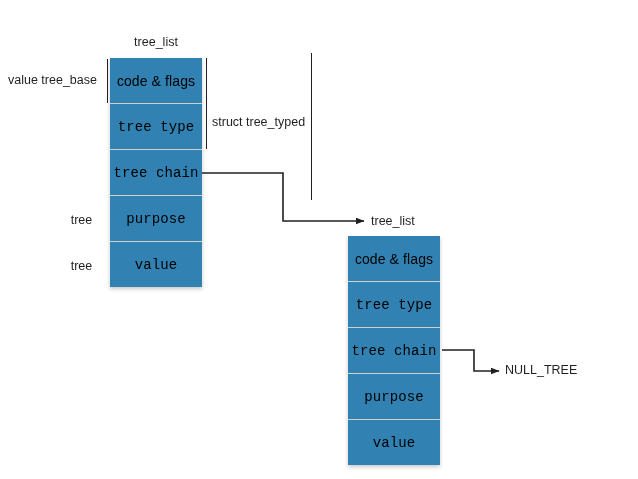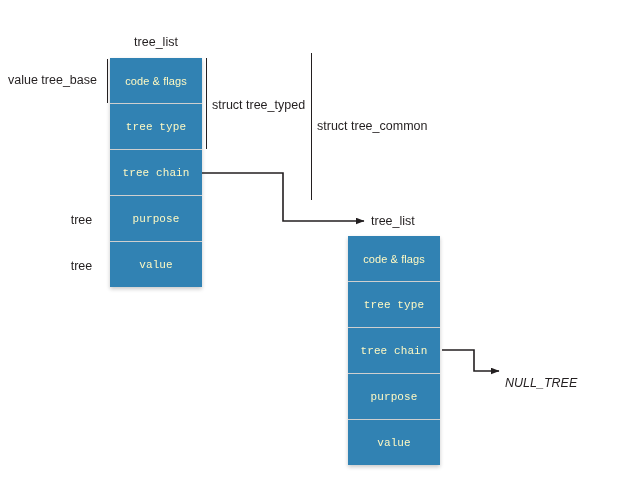--- a/index.html
+++ b/index.html
@@ -26,22 +26,22 @@
     position: absolute;
     width: 92px;
     box-sizing: border-box;
     box-shadow: 0 2px 4px rgba(0,0,0,0.22);
     background: #cfcfcf;
   }
   .field-row {
     position: relative;
     height: 45px;
     background: #3182b3;
-    color: #fef9c3;
-    font-size: 11px;
+    color: #000000;
+    font-size: 14px;
     display: flex;
     align-items: center;
     justify-content: center;
     letter-spacing: 0.1px;
     text-align: center;
     box-sizing: border-box;
   }
   .field-row + .field-row {
     margin-top: 1px;
     font-family: Liberation Mono, monospace;
@@ -61,29 +61,29 @@
   .lbl.r { text-align: center; }
 
   #label-tree-list-left {
     left: 110px; top: 36px; width: 92px;
     text-align: center;
   }
   #label-struct-tree-base {
     left: 8px; top: 74px;
   }
   #label-struct-tree-typed {
-    left: 212px; top: 99px;
+    left: 212px; top: 116px;
   }
   #label-struct-tree-common {
     left: 317px; top: 120px;
   }
   #label-tree-purpose { left: 58px; top: 214px; width: 47px; }
   #label-tree-value   { left: 58px; top: 260px; width: 47px; }
   #label-tree-list-right { left: 371px; top: 215px; }
-  #label-null-tree    { left: 505px; top: 377px; font-style: italic; }
+  #label-null-tree    { left: 505px; top: 364px; }
 
   
   .bracket {
     position: absolute;
     width: 0;
     border-left: 1.6px solid #231f20;
   }
   #bracket-tree-base   { left: 107px; top: 59px;  height: 44px; }
   #bracket-tree-typed  { left: 206px; top: 58px;  height: 91px; }
   #bracket-tree-common { left: 311px; top: 53px;  height: 147px; }
@@ -111,21 +111,20 @@
     <div class="field-row">value</div>
   </div>
 
   <div class="bracket" id="bracket-tree-base"></div>
   <div class="lbl" id="label-struct-tree-base">value tree_base</div>
 
   <div class="bracket" id="bracket-tree-typed"></div>
   <div class="lbl" id="label-struct-tree-typed">struct tree_typed</div>
 
   <div class="bracket" id="bracket-tree-common"></div>
-  <div class="lbl" id="label-struct-tree-common">struct tree_common</div>
 
   <div class="lbl r" id="label-tree-purpose">tree</div>
   <div class="lbl r" id="label-tree-value">tree</div>
 
   <div class="lbl" id="label-tree-list-right">tree_list</div>
 
   <div class="struct-block" id="block-right">
     <div class="field-row">code &amp; flags</div>
     <div class="field-row">tree type</div>
     <div class="field-row">tree chain</div>

